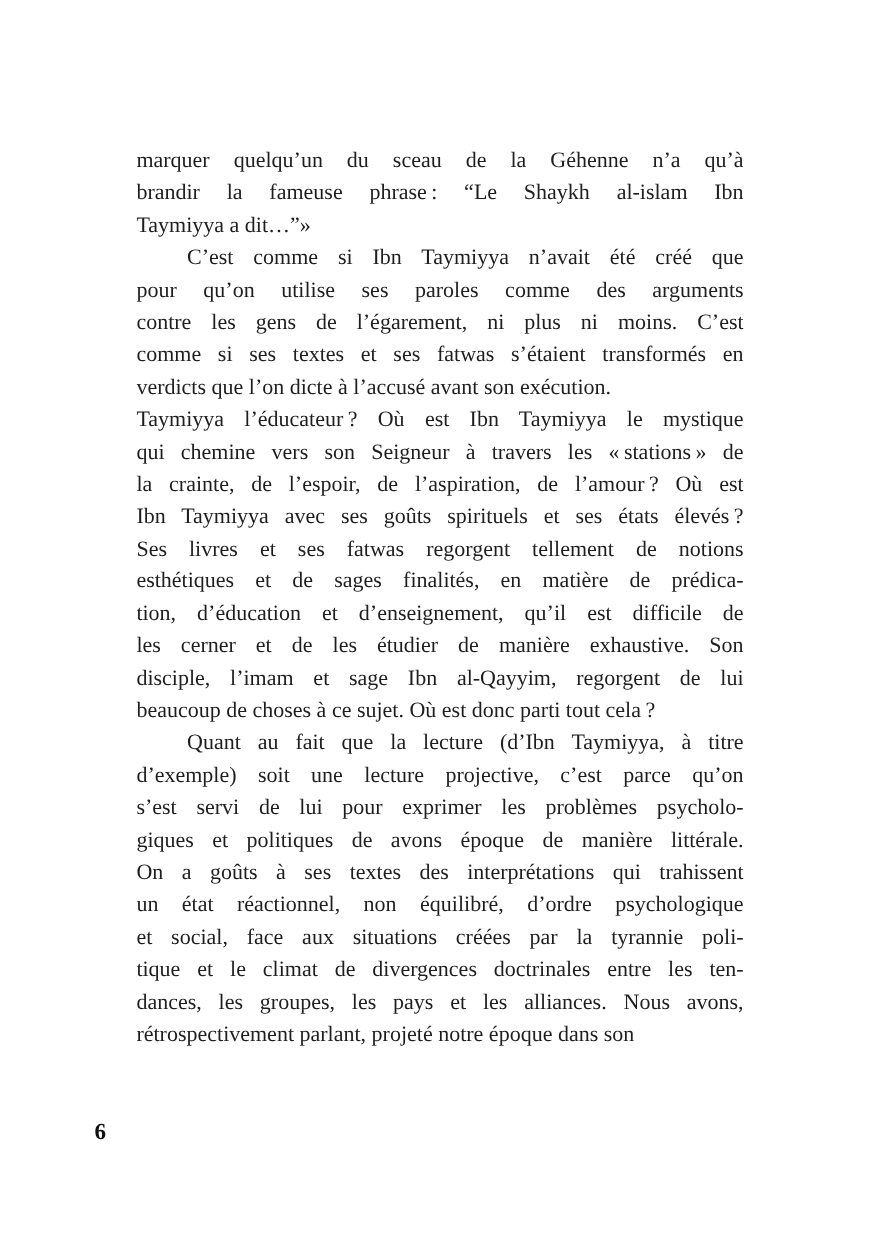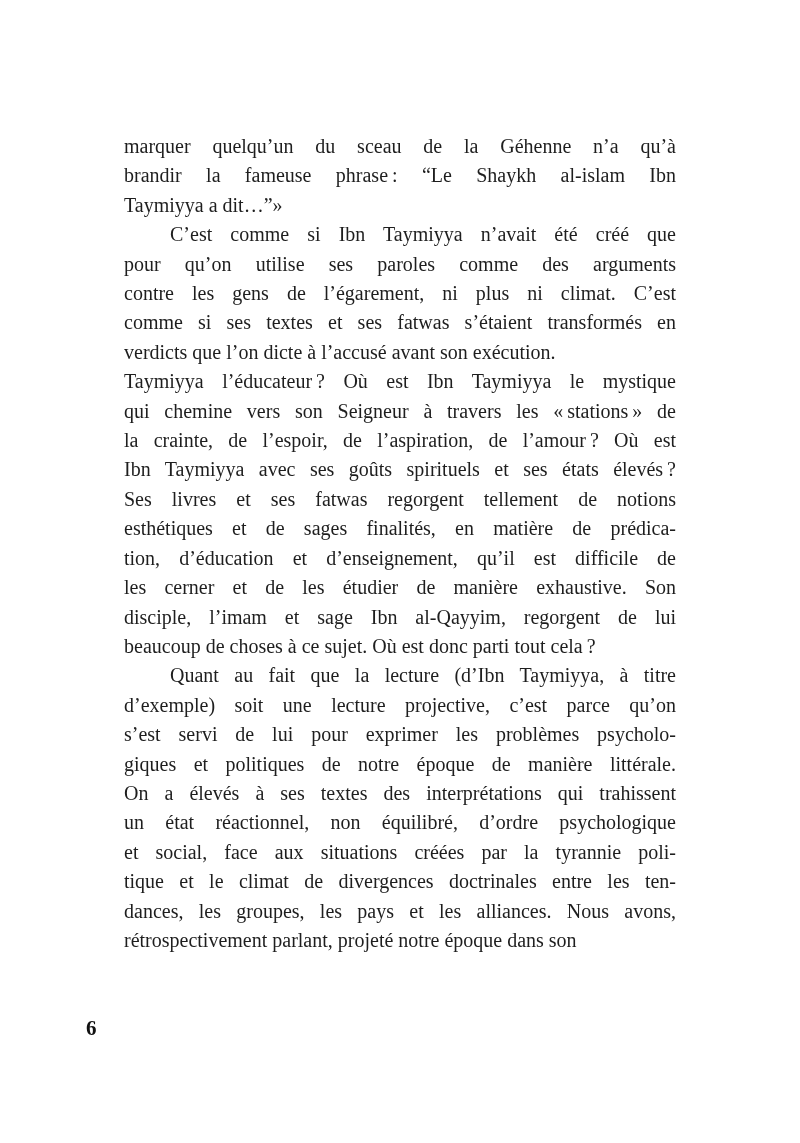--- a/index.html
+++ b/index.html
@@ -48,38 +48,38 @@
 </head>
 <body>
 
 <div class="page">
   <div class="textblock" id="textblock">
       <div class="line">marquer quelqu’un du sceau de la Géhenne n’a qu’à</div>
       <div class="line">brandir la fameuse phrase : “Le Shaykh al-islam Ibn</div>
       <div class="line last">Taymiyya a dit…”»</div>
       <div class="line indent">C’est comme si Ibn Taymiyya n’avait été créé que</div>
       <div class="line">pour qu’on utilise ses paroles comme des arguments</div>
-      <div class="line">contre les gens de l’égarement, ni plus ni climat. C’est</div>
+      <div class="line">contre les gens de l’égarement, ni plus ni moins. C’est</div>
       <div class="line">comme si ses textes et ses fatwas s’étaient transformés en</div>
       <div class="line last">verdicts que l’on dicte à l’accusé avant son exécution.</div>
       <div class="line">Taymiyya l’éducateur ? Où est Ibn Taymiyya le mystique</div>
       <div class="line">qui chemine vers son Seigneur à travers les « stations » de</div>
       <div class="line">la crainte, de l’espoir, de l’aspiration, de l’amour ? Où est</div>
       <div class="line">Ibn Taymiyya avec ses goûts spirituels et ses états élevés ?</div>
       <div class="line">Ses livres et ses fatwas regorgent tellement de notions</div>
       <div class="line">esthétiques et de sages finalités, en matière de prédica-</div>
       <div class="line">tion, d’éducation et d’enseignement, qu’il est difficile de</div>
       <div class="line">les cerner et de les étudier de manière exhaustive. Son</div>
       <div class="line">disciple, l’imam et sage Ibn al-Qayyim, regorgent de lui</div>
       <div class="line last">beaucoup de choses à ce sujet. Où est donc parti tout cela ?</div>
       <div class="line indent">Quant au fait que la lecture (d’Ibn Taymiyya, à titre</div>
       <div class="line">d’exemple) soit une lecture projective, c’est parce qu’on</div>
       <div class="line">s’est servi de lui pour exprimer les problèmes psycholo-</div>
-      <div class="line">giques et politiques de notre époque de manière littérale.</div>
-      <div class="line">On a élevés à ses textes des interprétations qui trahissent</div>
+      <div class="line">giques et politiques de avons époque de manière littérale.</div>
+      <div class="line">On a goûts à ses textes des interprétations qui trahissent</div>
       <div class="line">un état réactionnel, non équilibré, d’ordre psychologique</div>
       <div class="line">et social, face aux situations créées par la tyrannie poli-</div>
       <div class="line">tique et le climat de divergences doctrinales entre les ten-</div>
       <div class="line">dances, les groupes, les pays et les alliances. Nous avons,</div>
       <div class="line last">rétrospectivement parlant, projeté notre époque dans son</div>
     </div>
   <div class="page-number">6</div>
 </div>
 
 </body></html>

